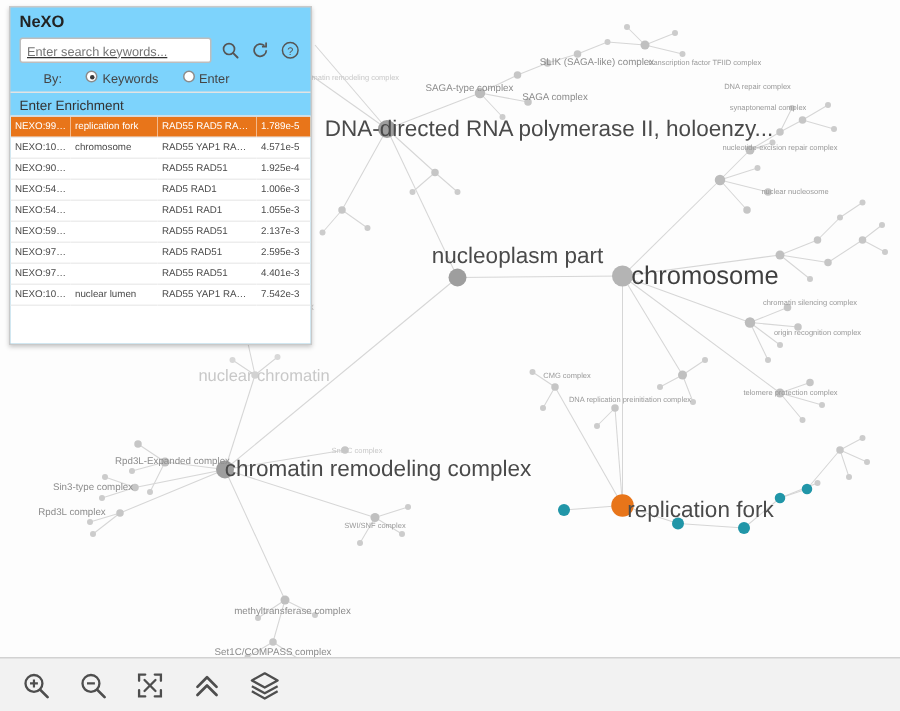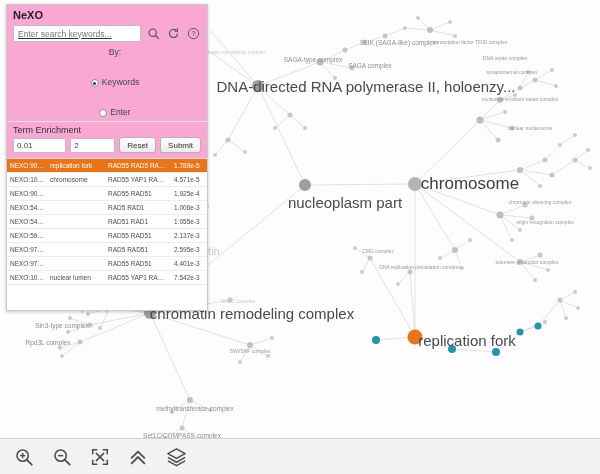--- a/index.html
+++ b/index.html
@@ -53,21 +53,21 @@
   }
   .net-label.faded {
     color: #c8c8c8;
   }
 
   
   #panel {
     position: absolute;
     left: 6px; top: 4px;
     width: 202px;
-    background: #f9a8d4;
+    background: #7dd3fc;
     border: 1px solid #c9c9c9;
     box-shadow: 0 1px 3px rgba(0,0,0,.22);
     font-size: 9px;
     color: #333;
   }
   #panel-title {
     padding: 4px 6px 2px 6px;
     font-size: 11px;
     font-weight: bold;
     color: #222;
@@ -97,31 +97,29 @@
     color: #555;
     cursor: pointer;
     flex: 0 0 auto;
   }
   .icon-btn svg { display: block; }
 
   .radio-row {
     padding: 1px 6px 4px 22px;
     display: flex;
     align-items: center;
-    gap: 4px;
+    gap: 16px;
     font-size: 8.5px;
     color: #444;
-    flex-direction: column;
   }
   .radio {
     display: inline-flex;
-    align-items: flex-end;
+    align-items: flex-start;
     gap: 3px;
     cursor: pointer;
-    margin-top: 16px;
   }
   .radio .dot {
     width: 8px; height: 8px;
     border: 1px solid #8c8c8c;
     border-radius: 50%;
     background: #fff;
     position: relative;
     flex: 0 0 auto;
   }
   .radio.checked .dot::after {
@@ -400,21 +398,21 @@
           <circle cx="376" cy="340" r="4" fill="#2196a8"></circle>
           <circle cx="452" cy="349" r="4" fill="#2196a8"></circle>
           <circle cx="496" cy="352" r="4" fill="#2196a8"></circle>
           <circle cx="520" cy="332" r="3.5" fill="#2196a8"></circle>
           <circle cx="538" cy="326" r="3.5" fill="#2196a8"></circle>
         </g>
     </svg>
     <div id="net-labels">
         <div class="net-label big" style="left: 366px; top: 86px;">DNA-directed RNA polymerase II, holoenzy...</div>
         <div class="net-label huge" style="left: 470px; top: 184px;">chromosome</div>
-        <div class="net-label big" style="left: 345px; top: 202px;">nucleoplasm part</div>
+        <div class="net-label big" style="left: 345px; top: 171px;">nucleoplasm part</div>
         <div class="net-label big" style="left: 467px; top: 340px;">replication fork</div>
         <div class="net-label big" style="left: 252px; top: 313px;">chromatin remodeling complex</div>
         <div class="net-label mid faded" style="left: 176px; top: 251px;">nuclear chromatin</div>
         <div class="net-label small" style="left: 313px; top: 59px;">SAGA-type complex</div>
         <div class="net-label small" style="left: 370px; top: 65px;">SAGA complex</div>
         <div class="net-label small" style="left: 398px; top: 42px;">SLIK (SAGA-like) complex</div>
         <div class="net-label tiny" style="left: 470px; top: 42px;">transcription factor TFIID complex</div>
         <div class="net-label tiny faded" style="left: 232px; top: 52px;">chromatin remodeling complex</div>
         <div class="net-label tiny" style="left: 505px; top: 58px;">DNA repair complex</div>
         <div class="net-label tiny" style="left: 512px; top: 72px;">synaptonemal complex</div>
@@ -467,28 +465,22 @@
       <span class="radio checked">
         <span class="dot"></span>
         <span>Keywords</span>
       </span>
       <span class="radio">
         <span class="dot"></span>
         <span>Enter</span>
       </span>
     </div>
 
-    <div class="section-head">Term Enrichment</div>
-
-    <div class="cutoff-row">
-      <input id="cutoff-pvalue" type="text" value="0.01" style="">
-      <input id="cutoff-count" type="text" value="2" style="">
-      <button class="sm-btn">Reset</button>
-      <button class="sm-btn">Submit</button>
-    </div>
+    <div class="section-head">Enter Enrichment</div>
+
 
     <div id="results">
       <table class="res">
         <tbody id="results-body">
             <tr class="selected">
               <td class="c0">NEXO:9951</td>
               <td class="c1">replication fork</td>
               <td class="c2">RAD55 RAD5 RAD51 RAD1</td>
               <td class="c3">1.789e-5</td>
             </tr>

